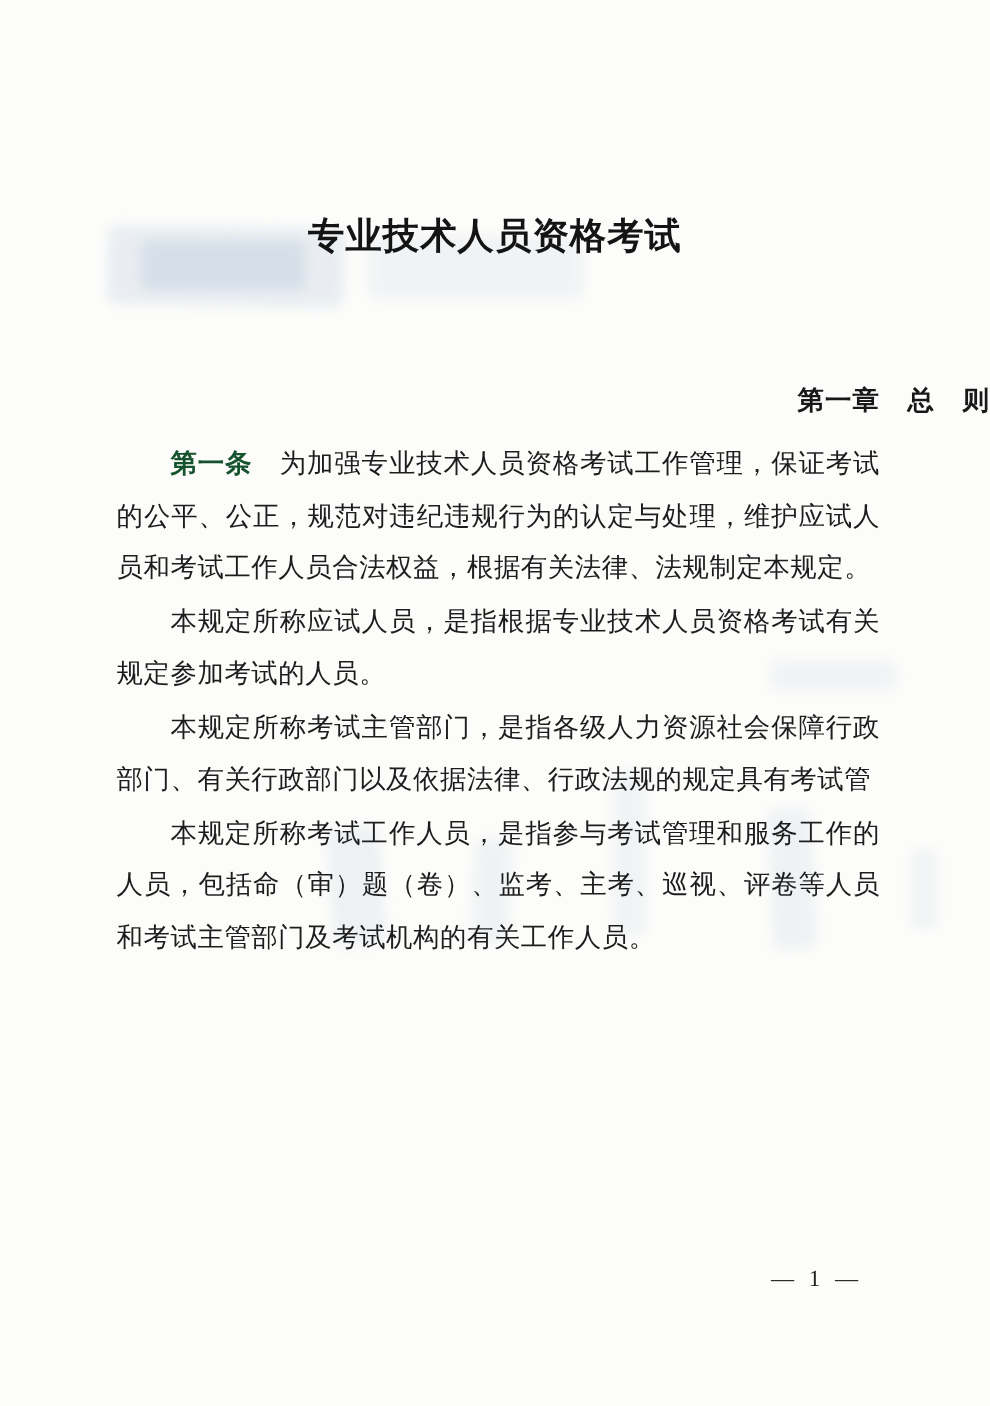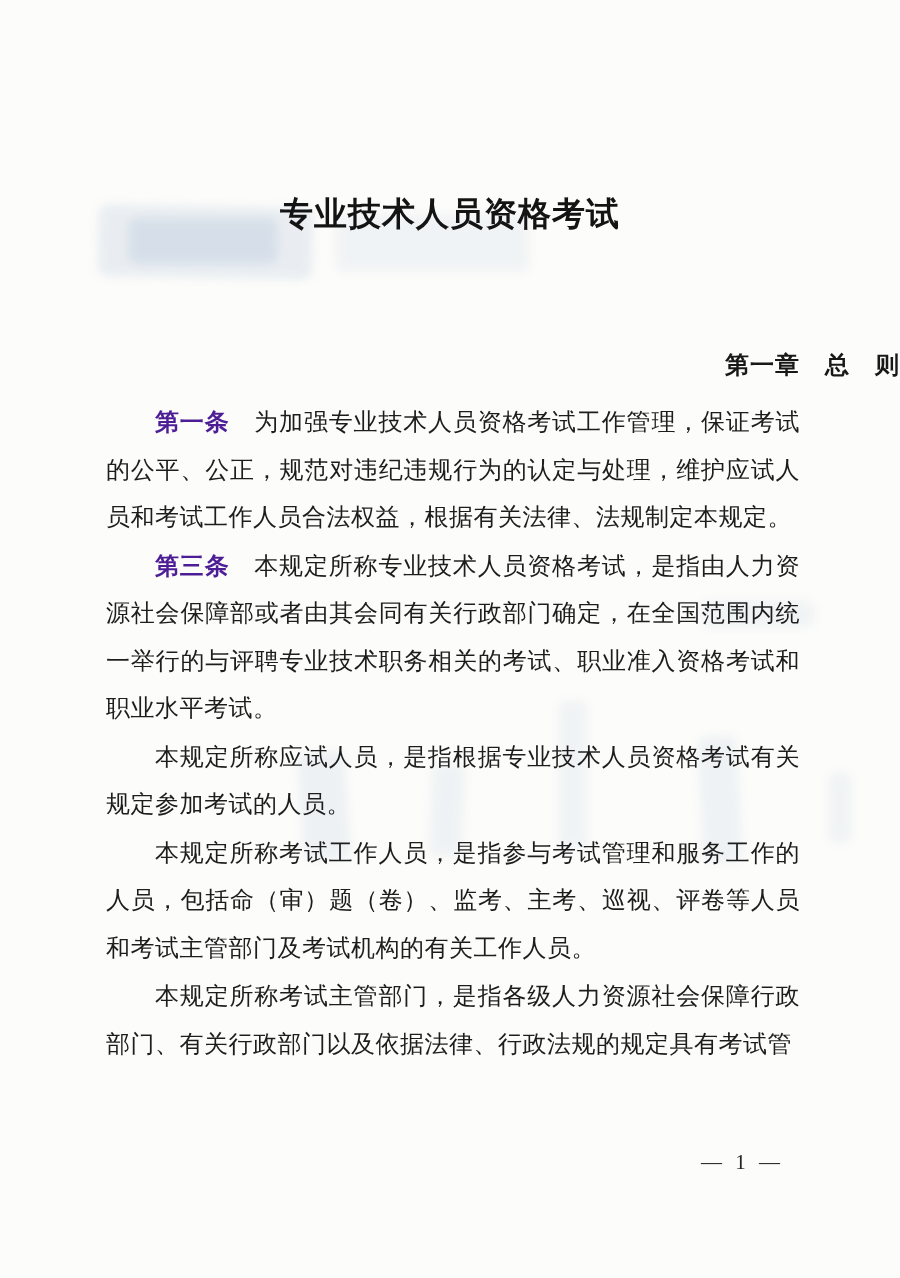--- a/index.html
+++ b/index.html
@@ -70,21 +70,21 @@
     text-justify: inter-character;
     color: #1d1d1d;
   }
   .para {
     margin: 0;
     text-indent: 49px;
   }
   .para .lead {
     font-family: "Liberation Sans", sans-serif;
     font-weight: bold;
-    color: #4c1d95;
+    color: #14532d;
   }
 
   .folio {
     position: absolute;
     top: 1150px;
     right: 116px;
     font-size: 21px;
     letter-spacing: 4px;
     color: #222222;
     font-family: "Liberation Serif", serif;
@@ -108,24 +108,23 @@
   <h1 class="doc-title">
     <span class="title-line">专业技术人员资格考试</span>
   </h1>
 
   <h2 class="chapter">第一章　总　则</h2>
 
   <div class="body-text">
     <p class="para"><span class="lead">第一条　</span><span>为加强专业技术人员资格考试工作管理，保证考试的公平、公正，规范对违纪违规行为的认定与处理，维护应试人员和考试工作人员合法权益，根据有关法律、法规制定本规定。</span></p>
 
 
-    <p class="para"><span class="lead">第三条　</span><span>本规定所称专业技术人员资格考试，是指由人力资源社会保障部或者由其会同有关行政部门确定，在全国范围内统一举行的与评聘专业技术职务相关的考试、职业准入资格考试和职业水平考试。</span></p>
 
     <p class="para"><span class="lead"></span><span>本规定所称应试人员，是指根据专业技术人员资格考试有关规定参加考试的人员。</span></p>
 
+    <p class="para"><span class="lead"></span><span>本规定所称考试主管部门，是指各级人力资源社会保障行政部门、有关行政部门以及依据法律、行政法规的规定具有考试管</span></p>
+
     <p class="para"><span class="lead"></span><span>本规定所称考试工作人员，是指参与考试管理和服务工作的人员，包括命（审）题（卷）、监考、主考、巡视、评卷等人员和考试主管部门及考试机构的有关工作人员。</span></p>
-
-    <p class="para"><span class="lead"></span><span>本规定所称考试主管部门，是指各级人力资源社会保障行政部门、有关行政部门以及依据法律、行政法规的规定具有考试管</span></p>
   </div>
 
   <div class="folio">— 1 —</div>
 
 </div>
 
 </body></html>

